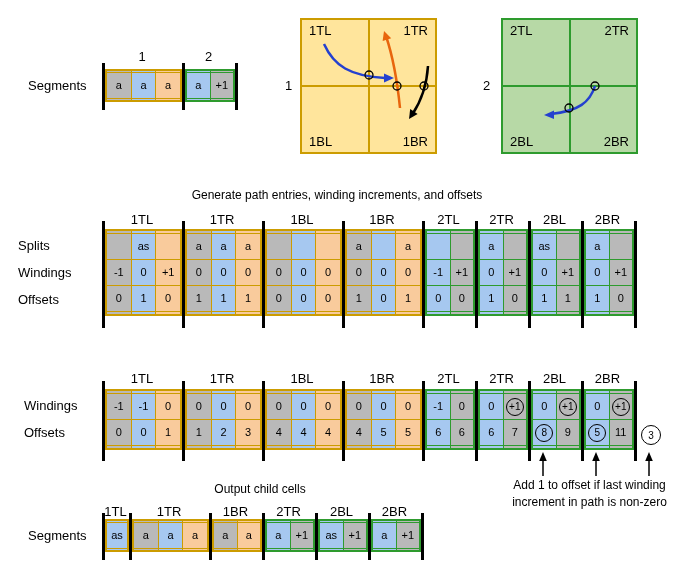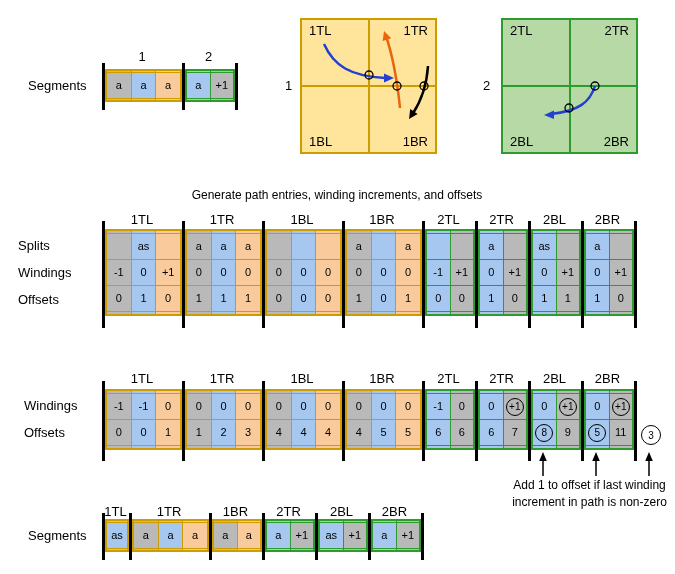--- a/index.html
+++ b/index.html
@@ -546,20 +546,21 @@
   </svg>
   <svg class="abs" style="left:643px;top:452px" width="12" height="24">
     <line x1="6" y1="24" x2="6" y2="6" stroke="#000" stroke-width="1.5"></line>
       <polygon points="6,0 2.2,9 9.8,9" fill="#000"></polygon>
   </svg>
   <div class="abs note" style="left:487px;top:477px;width:205px">
     <div>Add 1 to offset if last winding</div>
     <div>increment in path is non-zero</div>
   </div>
 
+  <div class="abs title" style="left:110px;top:482px;width:300px">Output child cells</div>
   <div id="s4-labels" class="abs labelrow" style="left:102px;top:504px">
       <div class="glab" style="width: 27px;">1TL</div>
       <div class="glab" style="width: 80px;">1TR</div>
       <div class="glab" style="width: 53px;">1BR</div>
       <div class="glab" style="width: 53px;">2TR</div>
       <div class="glab" style="width: 53px;">2BL</div>
       <div class="glab" style="width: 53px;">2BR</div>
     </div>
   <div class="abs rowlabel" style="left:28px;top:528px">Segments</div>
   <div id="s4-table" class="abs strip" style="left:102px;top:519px">

